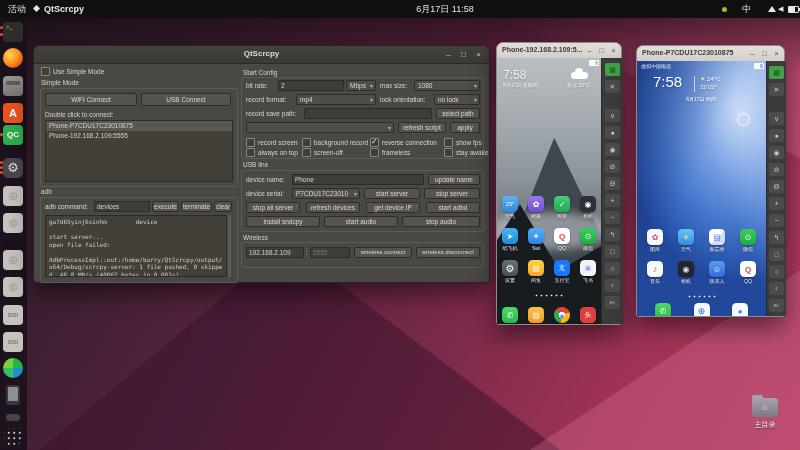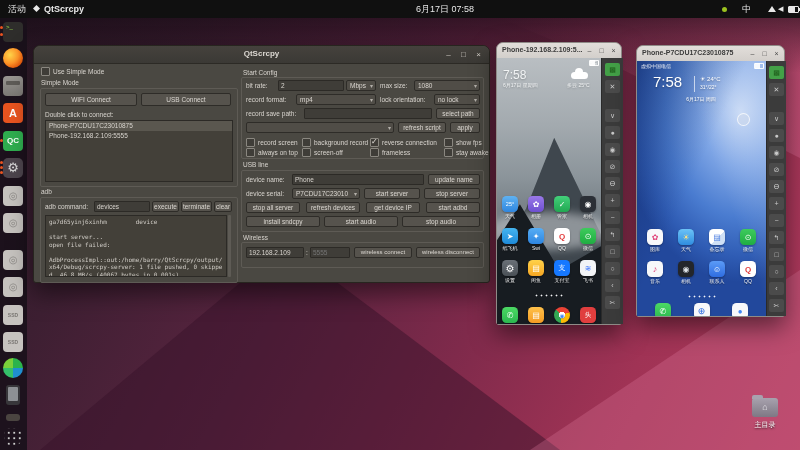--- a/index.html
+++ b/index.html
@@ -126,34 +126,34 @@
 
   <div class="abs wps1"></div>
   <div class="abs wps2"></div>
   <div class="abs wps3"></div>
   <div class="abs wps4"></div>
 
   <div class="abs topbar">
     <span class="t" style="left:8px">活动</span>
     <span class="tb-diamond"></span>
     <span class="t" style="left:44px;font-weight:bold">QtScrcpy</span>
-    <span class="t" style="left:400px;width:90px;text-align:center">6月17日 07:58</span>
+    <span class="t" style="left:400px;width:90px;text-align:center">6月17日 11:58</span>
     <span class="tb-dot"></span>
     <span class="t" style="left:742px">中</span>
     <span class="tb-wifi"></span>
     <span class="t" style="left:778px;font-size:7px">◀</span>
     <span class="tb-batt"></span>
   </div>
 
   <div class="abs dock">
     <div class="ditem di-term" style="top:4px"><span>&gt;_</span><span class="ddot" style="top:4px"></span><span class="ddot" style="top:11px"></span></div>
     <div class="ditem di-ff" style="top:30px"></div>
     <div class="ditem di-files" style="top:58px"></div>
     <div class="ditem di-soft" style="top:85px"><span>A</span></div>
-    <div class="ditem di-qc" style="top:113px"><span>QC</span><span class="ddot" style="top:8px"></span></div>
+    <div class="ditem di-qc" style="top:107px"><span>QC</span><span class="ddot" style="top:8px"></span></div>
     <div class="ditem sel di-gear" style="top:140px"><span>⚙</span><span class="ddot" style="top:3px"></span><span class="ddot" style="top:8px"></span><span class="ddot" style="top:13px"></span></div>
     <div class="ditem di-disc" style="top:168px"><span>◎</span></div>
     <div class="ditem di-disc" style="top:195px"><span>◎</span></div>
     <div class="ditem di-disc" style="top:232px"><span>◎</span></div>
     <div class="ditem di-disc" style="top:259px"><span>◎</span></div>
     <div class="ditem di-ssd" style="top:287px"><span>SSD</span></div>
     <div class="ditem di-ssd" style="top:314px"><span>SSD</span></div>
     <div class="ditem di-swirl" style="top:340px"></div>
     <div class="ditem di-phone" style="top:367px"></div>
     <div class="ditem di-lump" style="top:396px"></div>

